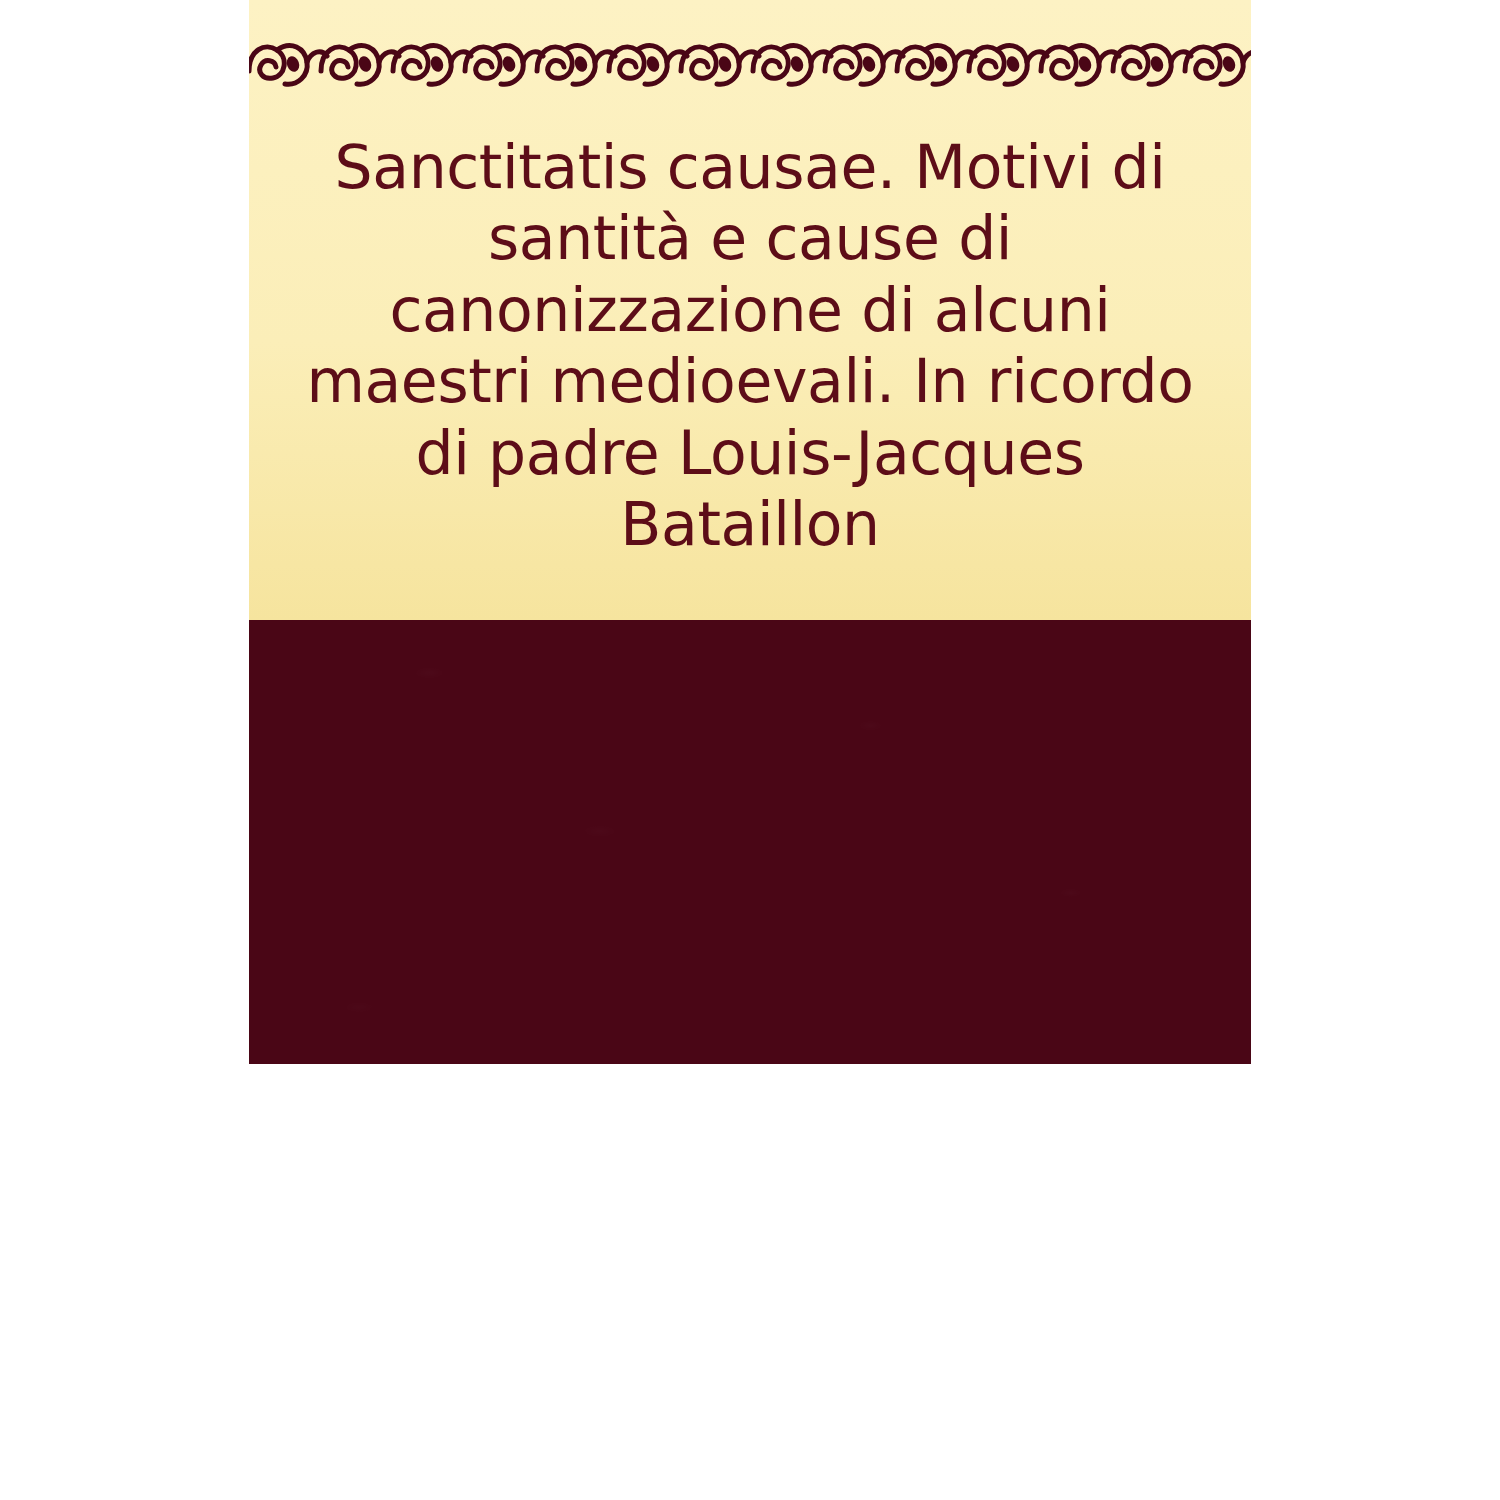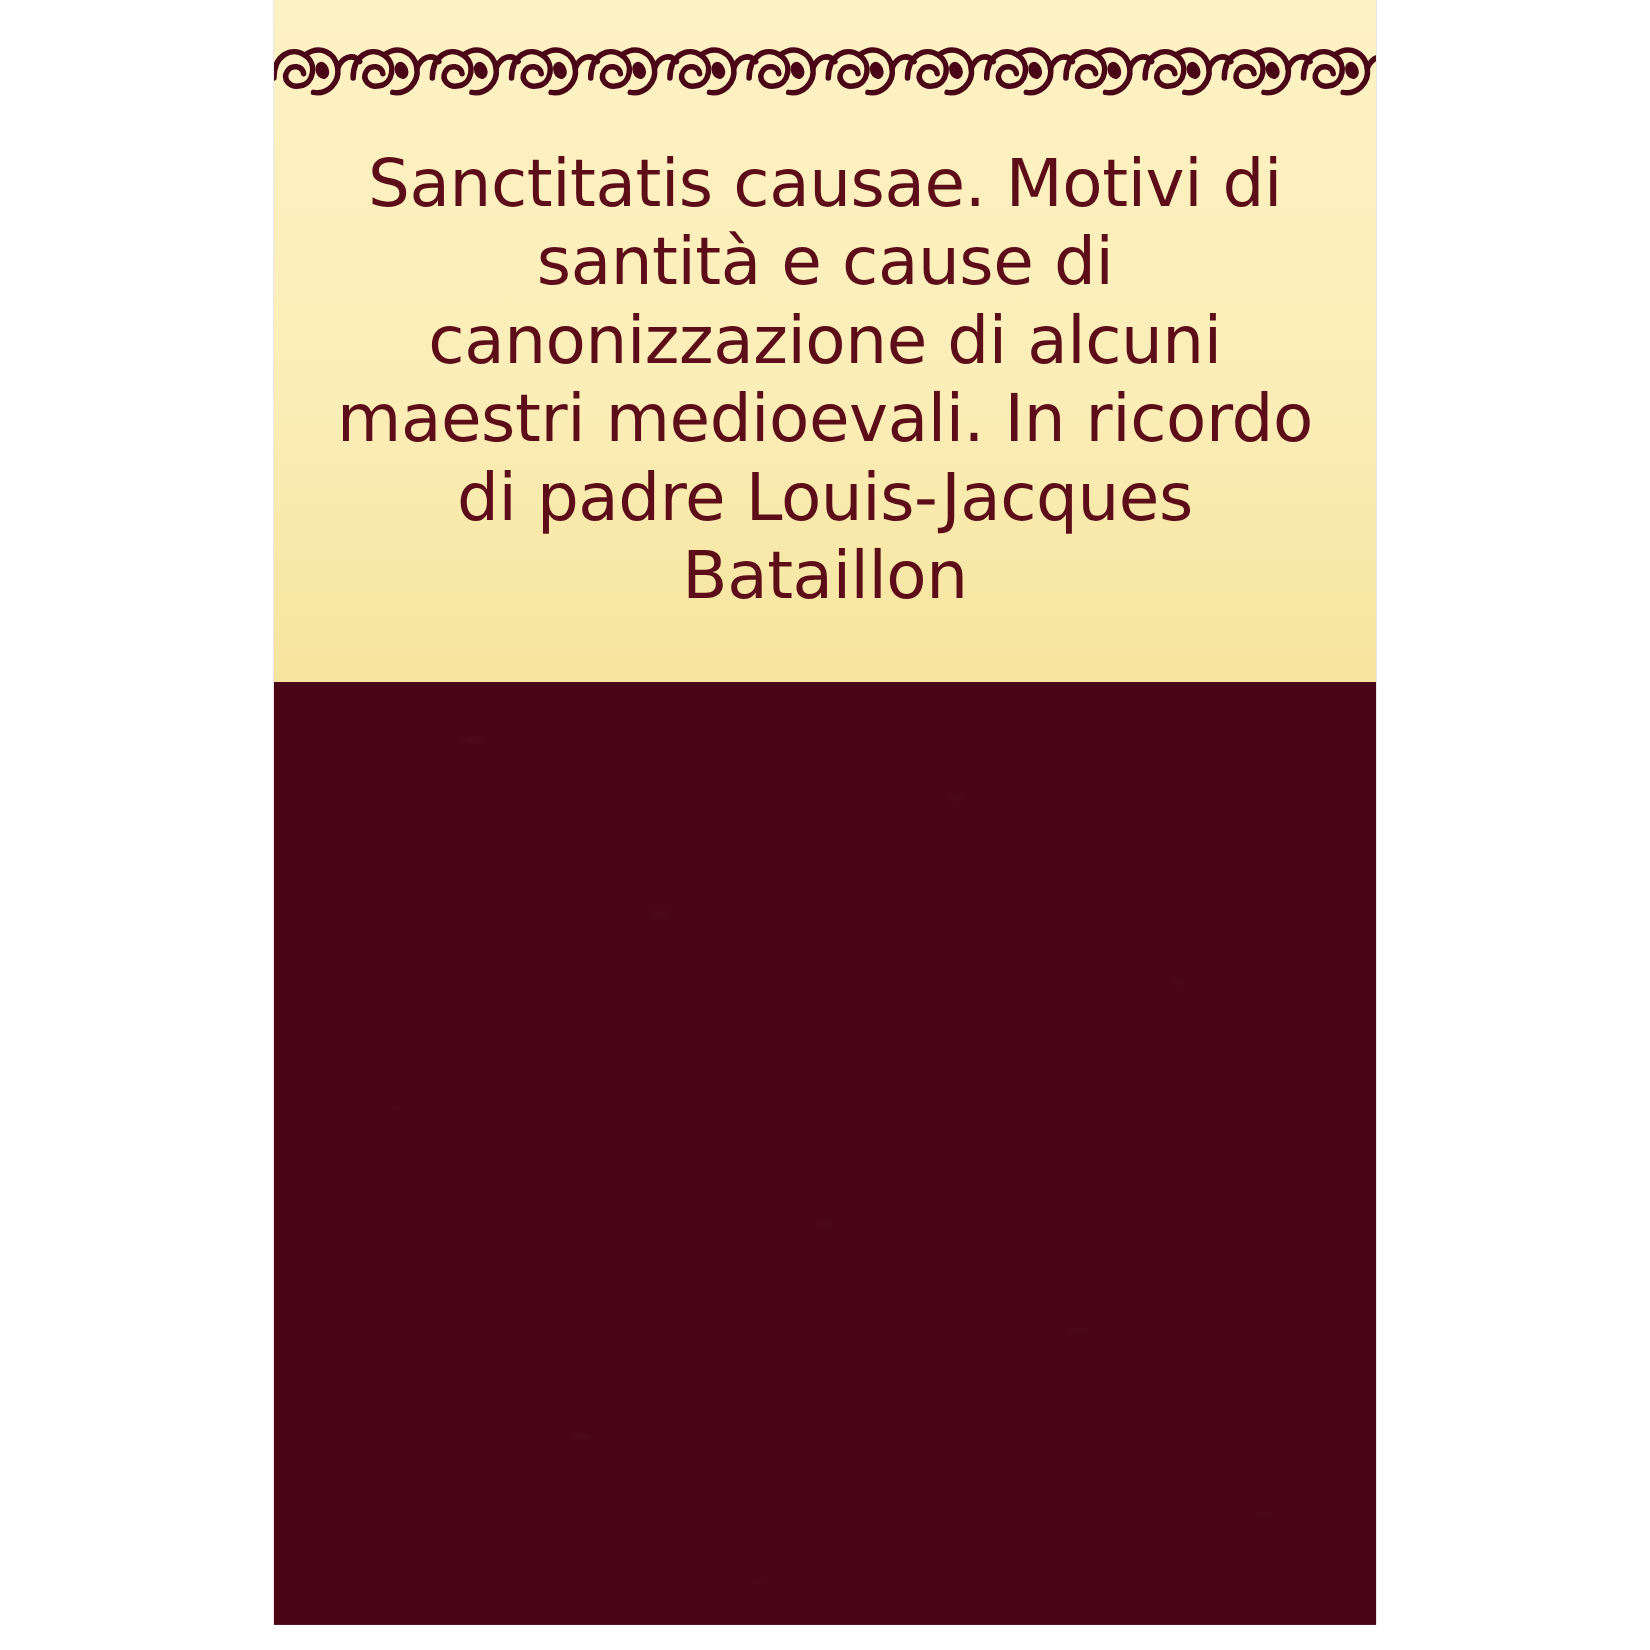--- a/index.html
+++ b/index.html
@@ -18,21 +18,21 @@
     background: #ffffff;
     overflow: hidden;
   }
 
   
   .cover {
     position: absolute;
     left: 249px;
     top: 0;
     width: 1002px;
-    height: 1477px;
+    height: 1064px;
     background: #4a0616;
     overflow: hidden;
     box-shadow: 0 0 0 0 rgba(0,0,0,0);
   }
 
   
   .cover-top {
     position: absolute;
     left: 0;
     top: 0;

